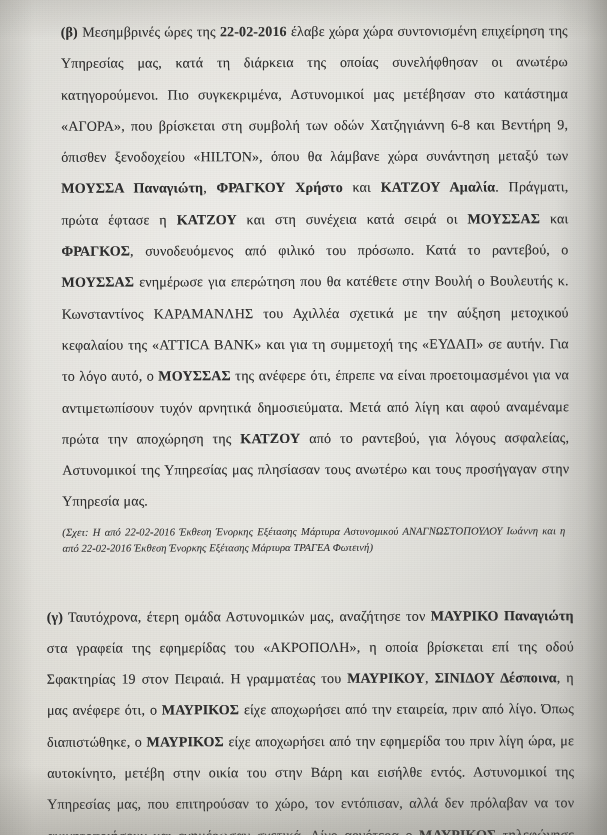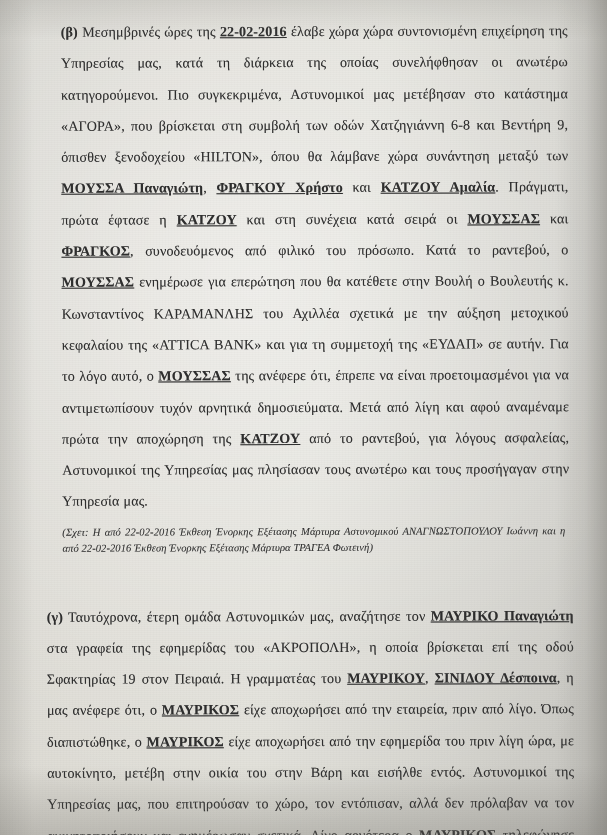--- a/index.html
+++ b/index.html
@@ -83,21 +83,21 @@
     color: #2e2e2e;
     margin: 0;
     letter-spacing: 0.1px;
     word-spacing: 0.4px;
     text-shadow: 0 0 0.6px rgba(60,60,60,0.35);
   }
   .para-beta  { padding: 0 14px 0 34px; }
   .para-gamma { padding: 0 10px 0 18px; }
 
   .marker { font-weight: bold; }
-  b, .bold { font-weight: bold; text-decoration: underline; }
+  b, .bold { font-weight: bold; }
 
   .cite {
     font-style: italic;
     font-size: 10.6px;
     line-height: 16.4px;
     color: #343434;
     text-align: justify;
     margin: 0;
     letter-spacing: 0.05px;
     text-shadow: 0 0 0.5px rgba(60,60,60,0.3);

